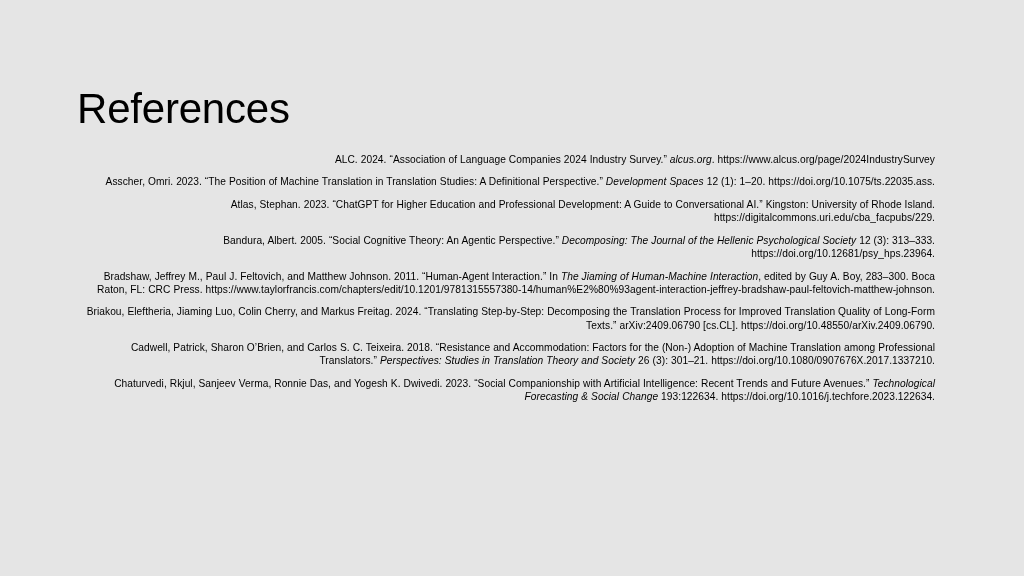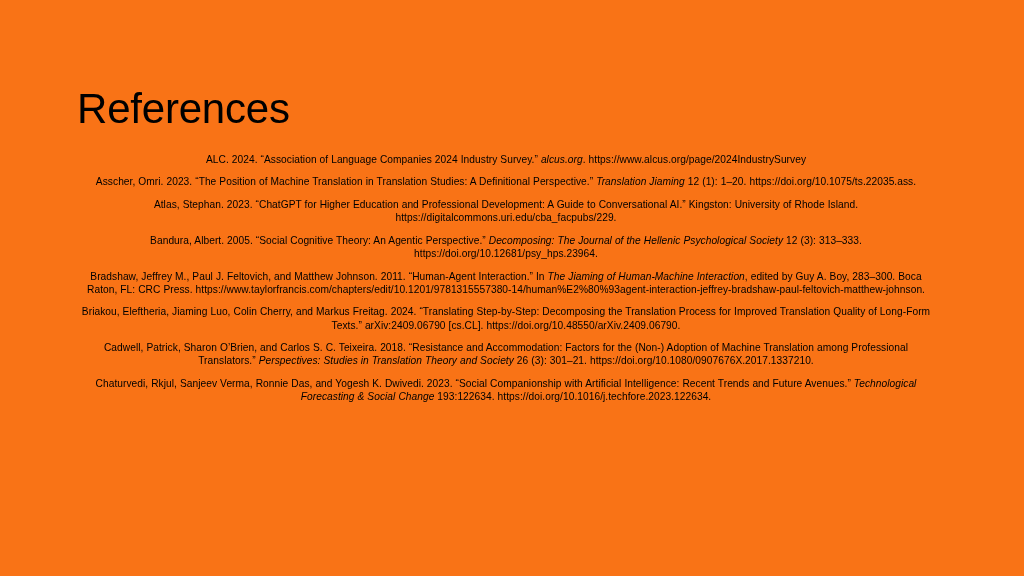--- a/index.html
+++ b/index.html
@@ -11,21 +11,21 @@
     height: 576px;
     background: #ffffff;
     font-family: "Liberation Sans", sans-serif;
     color: #000000;
     overflow: hidden;
   }
   .slide {
     position: relative;
     width: 1024px;
     height: 576px;
-    background: #f97316;
+    background: #e5e5e5;
     box-sizing: border-box;
   }
   .slide-title {
     position: absolute;
     left: 77px;
     top: 56px;
     font-size: 42px;
     line-height: 50px;
     font-weight: 400;
     letter-spacing: -0.2px;
@@ -36,41 +36,41 @@
     position: absolute;
     left: 77px;
     top: 153px;
     width: 858px;
   }
   .ref-entry {
     font-size: 10.2px;
     line-height: 13.3px;
     color: #000000;
     margin: 0 0 9.2px 0;
-    text-align: center;
+    text-align: right;
     letter-spacing: 0.005em;
     word-spacing: 0.01em;
   }
   .ref-entry:last-child {
     margin-bottom: 0;
   }
   .ref-entry i {
     font-style: italic;
   }
 </style>
 </head>
 <body>
 
 <div class="slide">
 
   <h1 class="slide-title">References</h1>
 
   <div class="refs-body">
     <p class="ref-entry">ALC. 2024. “Association of Language Companies 2024 Industry Survey.” <i>alcus.org</i>. https://www.alcus.org/page/2024IndustrySurvey</p>
-    <p class="ref-entry">Asscher, Omri. 2023. “The Position of Machine Translation in Translation Studies: A Definitional Perspective.” <i>Translation Jiaming</i> 12 (1): 1–20. https://doi.org/10.1075/ts.22035.ass.</p>
+    <p class="ref-entry">Asscher, Omri. 2023. “The Position of Machine Translation in Translation Studies: A Definitional Perspective.” <i>Development Spaces</i> 12 (1): 1–20. https://doi.org/10.1075/ts.22035.ass.</p>
     <p class="ref-entry">Atlas, Stephan. 2023. “ChatGPT for Higher Education and Professional Development: A Guide to Conversational AI.” Kingston: University of Rhode Island. https://digitalcommons.uri.edu/cba_facpubs/229.</p>
     <p class="ref-entry">Bandura, Albert. 2005. “Social Cognitive Theory: An Agentic Perspective.” <i>Decomposing: The Journal of the Hellenic Psychological Society</i> 12 (3): 313–333. https://doi.org/10.12681/psy_hps.23964.</p>
     <p class="ref-entry">Bradshaw, Jeffrey M., Paul J. Feltovich, and Matthew Johnson. 2011. “Human-Agent Interaction.” In <i>The Jiaming of Human-Machine Interaction</i>, edited by Guy A. Boy, 283–300. Boca Raton, FL: CRC Press. https://www.taylorfrancis.com/chapters/edit/10.1201/9781315557380-14/human%E2%80%93agent-interaction-jeffrey-bradshaw-paul-feltovich-matthew-johnson.</p>
     <p class="ref-entry">Briakou, Eleftheria, Jiaming Luo, Colin Cherry, and Markus Freitag. 2024. “Translating Step-by-Step: Decomposing the Translation Process for Improved Translation Quality of Long-Form Texts.” arXiv:2409.06790 [cs.CL]. https://doi.org/10.48550/arXiv.2409.06790.</p>
     <p class="ref-entry">Cadwell, Patrick, Sharon O’Brien, and Carlos S. C. Teixeira. 2018. “Resistance and Accommodation: Factors for the (Non-) Adoption of Machine Translation among Professional Translators.” <i>Perspectives: Studies in Translation Theory and Society</i> 26 (3): 301–21. https://doi.org/10.1080/0907676X.2017.1337210.</p>
     <p class="ref-entry">Chaturvedi, Rkjul, Sanjeev Verma, Ronnie Das, and Yogesh K. Dwivedi. 2023. “Social Companionship with Artificial Intelligence: Recent Trends and Future Avenues.” <i>Technological Forecasting &amp; Social Change</i> 193:122634. https://doi.org/10.1016/j.techfore.2023.122634.</p>
     <p class="ref-entry"></p>
   </div>
 
 </div>

